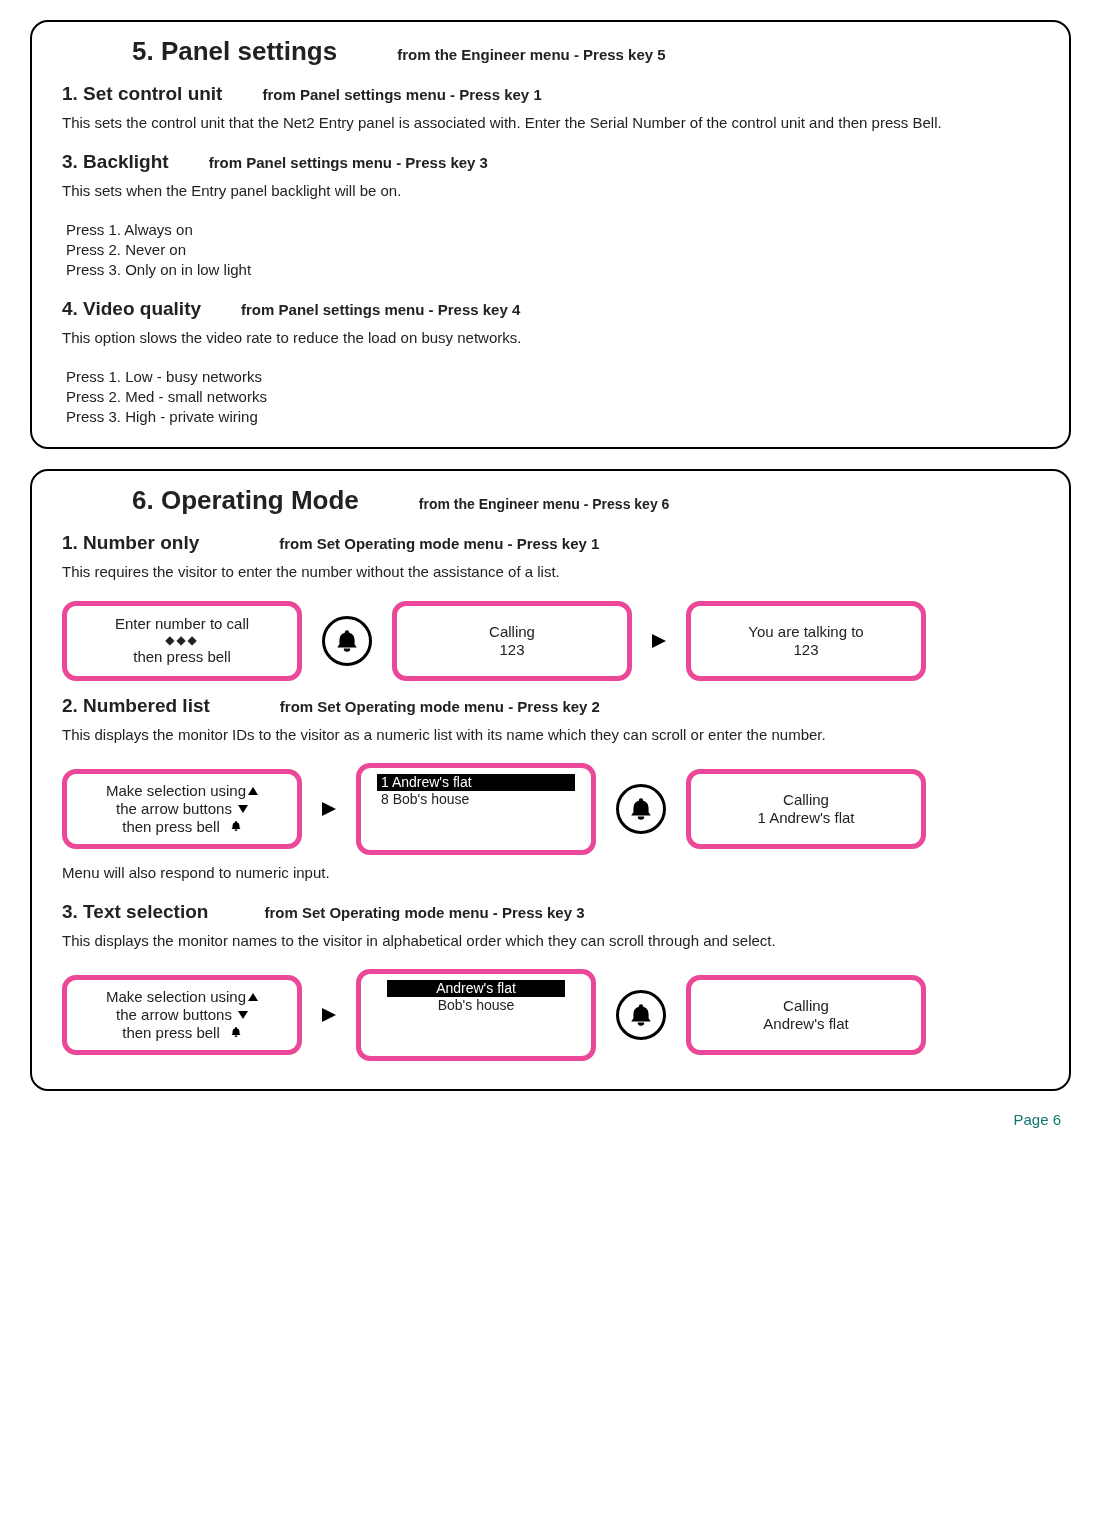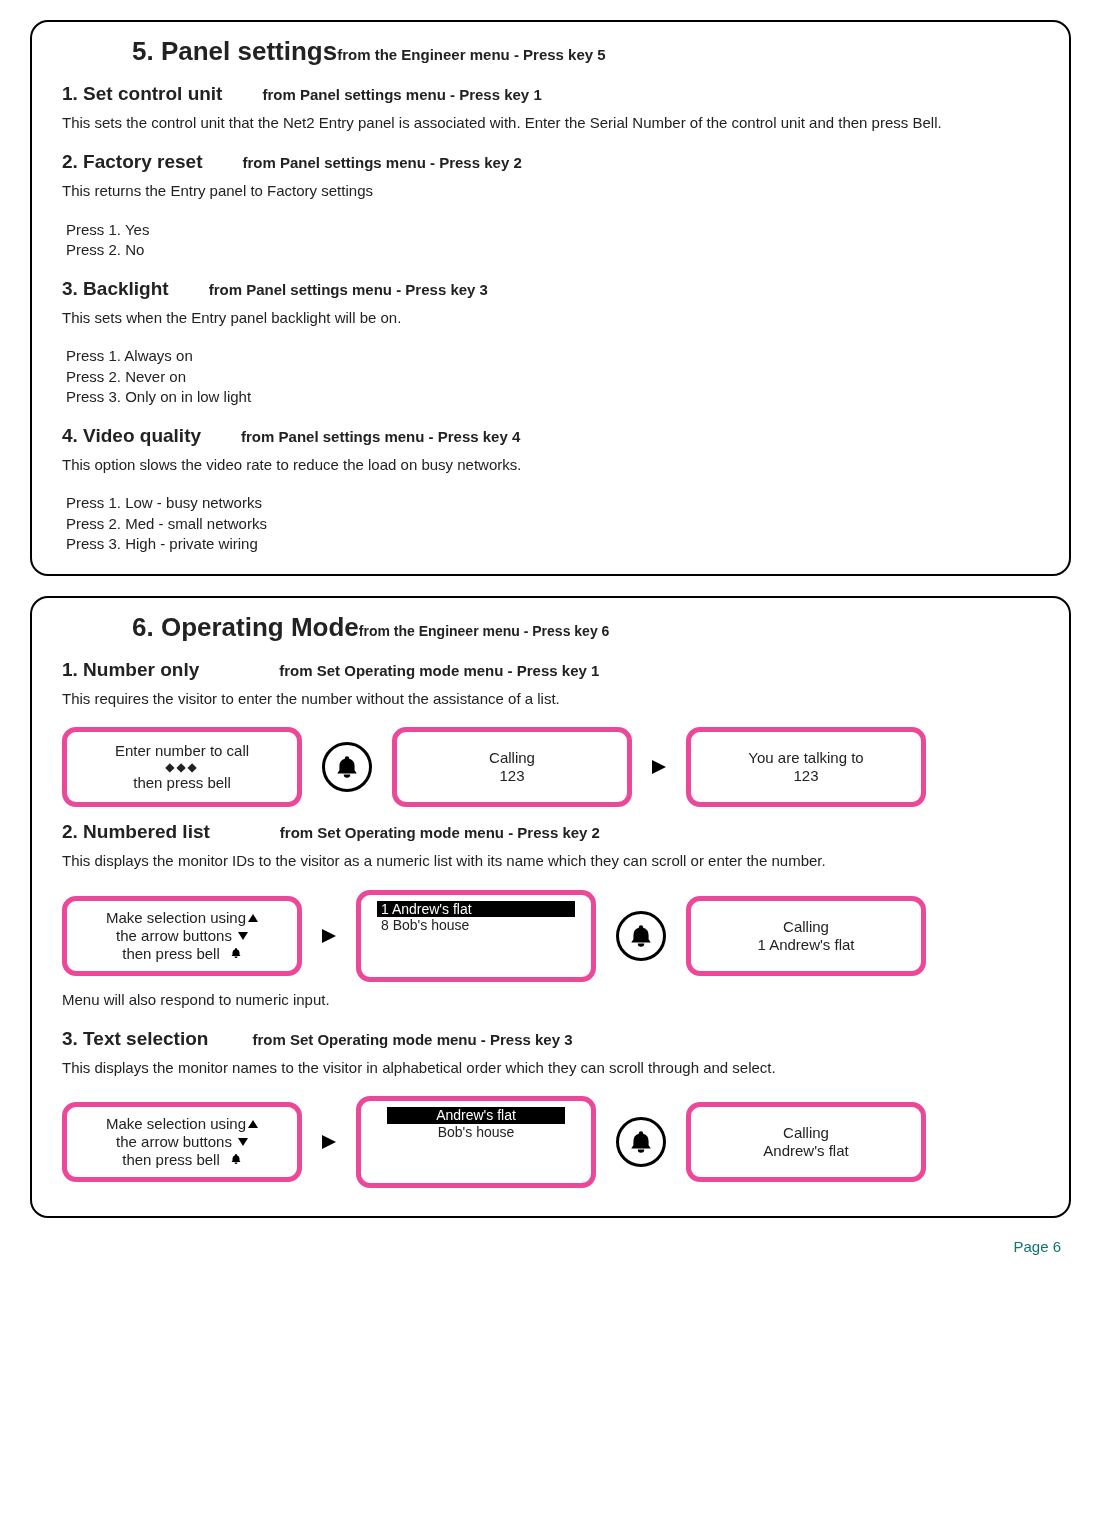--- a/index.html
+++ b/index.html
@@ -12,20 +12,21 @@
   }
   .panel {
     border: 2px solid #000;
     border-radius: 18px;
     padding: 14px 30px 20px 30px;
     margin-bottom: 20px;
   }
   .title-row {
     display: flex;
     align-items: baseline;
+    gap: 60px;
     margin-bottom: 16px;
   }
   .title-row.tight { gap: 40px; margin-bottom: 8px; }
   h1 {
     font-size: 26px;
     font-weight: bold;
     margin: 0;
     padding-left: 70px;
   }
   h2 {
@@ -116,31 +117,20 @@
   </div>
 
   <div class="section">
     <div class="title-row tight">
       <h2>1. Set control unit</h2>
       <span class="sub">from Panel settings menu - Press key 1</span>
     </div>
     <div class="body">This sets the control unit that the Net2 Entry panel is associated with. Enter the Serial Number of the control unit and then press Bell.</div>
   </div>
 
-  <div class="section">
-    <div class="title-row tight">
-      <h2>2. Factory reset</h2>
-      <span class="sub">from Panel settings menu - Press key 2</span>
-    </div>
-    <div class="body">This returns the Entry panel to Factory settings</div>
-    <div class="options">
-      <div>Press 1. Yes</div>
-      <div>Press 2. No</div>
-    </div>
-  </div>
 
   <div class="section">
     <div class="title-row tight">
       <h2>3. Backlight</h2>
       <span class="sub">from Panel settings menu - Press key 3</span>
     </div>
     <div class="body">This sets when the Entry panel backlight will be on.</div>
     <div class="options">
       <div>Press 1. Always on</div>
       <div>Press 2. Never on</div>
@@ -234,21 +224,21 @@
       </div>
       <div class="screen">
         <div>Calling</div>
         <div>1   Andrew's flat</div>
       </div>
     </div>
     <div class="body" style="margin-top:4px">Menu will also respond to numeric input.</div>
   </div>
 
   <div class="section" style="margin-bottom:0">
-    <div class="title-row tight" style="gap:44px">
+    <div class="title-row tight" style="gap:56px">
       <h2>3. Text selection</h2>
       <span class="sub">from Set Operating mode menu - Press key 3</span>
     </div>
     <div class="body">This displays the monitor names to the visitor in alphabetical order which they can scroll through and select.</div>
 
     <div class="screens-row">
       <div class="screen">
         <div style="display:flex;align-items:center;gap:2px">
           <span>Make selection using</span>
           <span class="tri-up"></span>

